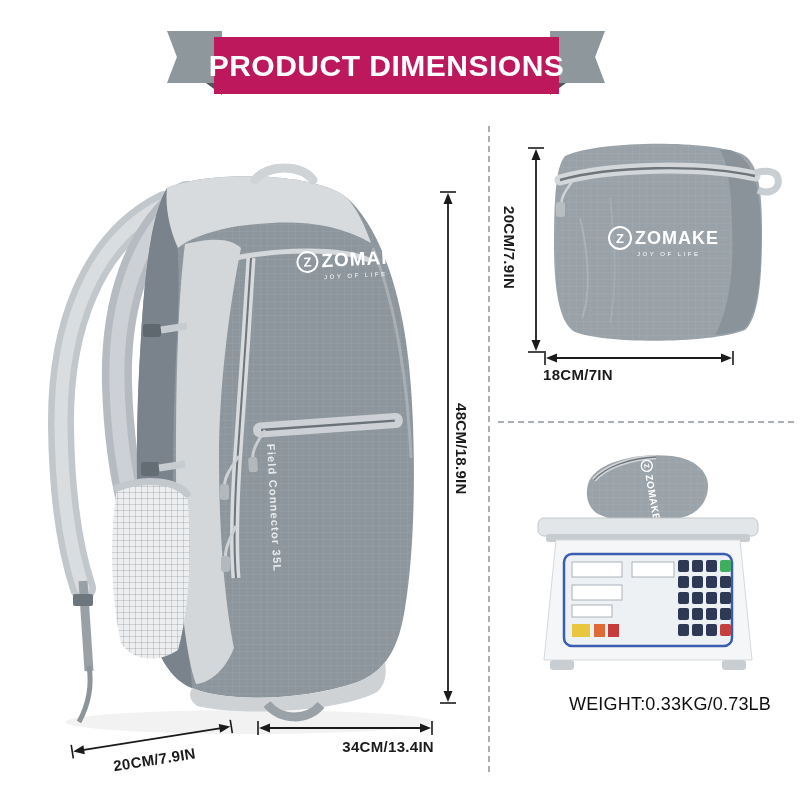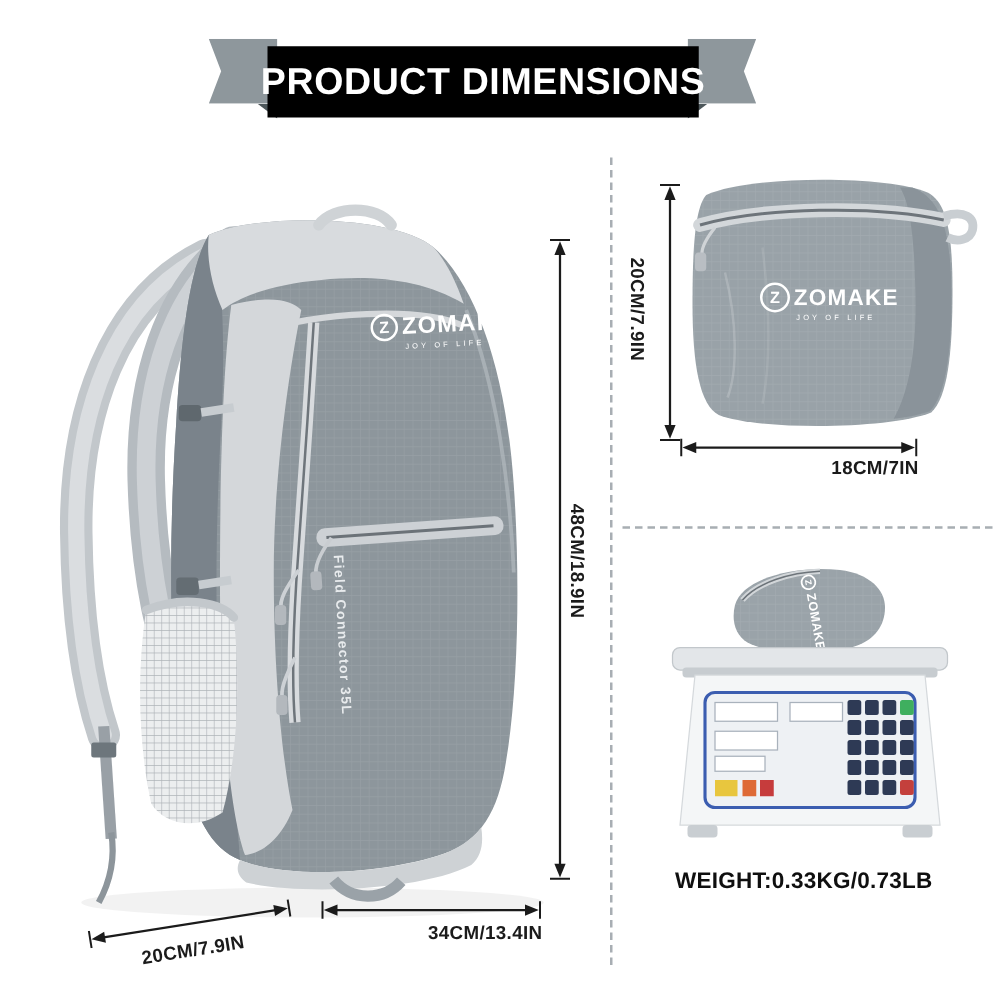--- a/index.html
+++ b/index.html
@@ -10,43 +10,43 @@
   .abs{position:absolute;}
 
   
   .ribbon-tail{position:absolute;top:31px;width:55px;height:52px;background:#8e979c;z-index:1;}
   .ribbon-tail.left{left:167px;clip-path:polygon(0 0,100% 0,100% 100%,0 100%,18% 50%);}
   .ribbon-tail.right{left:550px;clip-path:polygon(0 0,100% 0,82% 50%,100% 100%,0 100%);}
   .ribbon-fold{position:absolute;top:83px;width:16px;height:12px;background:#4d575b;z-index:2;}
   .ribbon-fold.left{left:206px;clip-path:polygon(0 0,100% 0,100% 100%);}
   .ribbon-fold.right{left:550px;clip-path:polygon(0 0,100% 0,0 100%);}
   .ribbon-band{
-    position:absolute;left:214px;top:37px;width:345px;height:57px;background:#000000;z-index:3;
+    position:absolute;left:214px;top:37px;width:345px;height:57px;background:#be185d;z-index:3;
     display:flex;align-items:center;justify-content:center;
     color:#ffffff;font-size:30px;font-weight:bold;letter-spacing:.5px;white-space:nowrap;
   }
 
   
   .dash-v{position:absolute;left:488px;top:126px;height:646px;border-left:2px dashed #a8aeb3;}
   .dash-h{position:absolute;left:498px;top:421px;width:296px;border-top:2px dashed #a8aeb3;}
 
   
   .dim-label{
     position:absolute;font-weight:bold;color:#1b1b1b;font-size:15px;letter-spacing:.3px;white-space:nowrap;
   }
   .dim-label.rot90{transform:rotate(90deg);transform-origin:0 0;}
   .dim-arrow line,.dim-arrow path{stroke:#1b1b1b;}
   .dim-arrow polygon{fill:#1b1b1b;}
 
   .depth-group{position:absolute;left:68px;top:732px;width:170px;transform:rotate(-9deg);text-align:center;}
   .depth-group .dim-label-inline{font-weight:bold;color:#1b1b1b;font-size:15px;letter-spacing:.3px;margin-top:1px;}
 
   .weight-text{
-    position:absolute;left:540px;top:694px;width:260px;text-align:left;
-    font-size:18px;font-weight:bold;color:#0f0f0f;letter-spacing:.2px;white-space:nowrap;
+    position:absolute;left:540px;top:694px;width:260px;text-align:center;
+    font-size:18px;font-weight:normal;color:#0f0f0f;letter-spacing:.2px;white-space:nowrap;
   }
 </style>
 </head>
 <body>
 
 <div class="ribbon-tail left"></div>
 <div class="ribbon-tail right"></div>
 <div class="ribbon-fold left"></div>
 <div class="ribbon-fold right"></div>
 <div class="ribbon-band">
@@ -197,21 +197,21 @@
 </svg>
 <div class="dim-label rot90" style="left:518px;top:206px">20CM/7.9IN</div>
 
 <svg class="abs dim-arrow" style="left:543px;top:350px" width="192" height="16">
   <line x1="2" y1="1" x2="2" y2="15" stroke-width="1.6"></line>
   <line x1="190" y1="1" x2="190" y2="15" stroke-width="1.6"></line>
   <line x1="9" y1="8" x2="183" y2="8" stroke-width="1.8"></line>
   <polygon points="3,8 14,3.5 14,12.5"></polygon>
   <polygon points="189,8 178,3.5 178,12.5"></polygon>
 </svg>
-<div class="dim-label" style="left:543px;top:366px;width:192px;text-align:right">18CM/7IN</div>
+<div class="dim-label" style="left:543px;top:366px;width:192px;text-align:left">18CM/7IN</div>
 
 <svg class="abs" style="left:498px;top:432px" width="300" height="255" viewBox="0 0 300 255">
 
   <g transform="translate(150,58)">
     <path d="M-60,-6 C-54,-28 -10,-38 24,-34 C48,-31 60,-18 60,-4 C60,10 52,22 36,27 C4,36 -32,33 -50,24 C-60,18 -63,6 -60,-6 Z" fill="#9aa3a9"></path>
     <path d="M-60,-6 C-54,-28 -10,-38 24,-34 C48,-31 60,-18 60,-4 C60,10 52,22 36,27 C4,36 -32,33 -50,24 C-60,18 -63,6 -60,-6 Z" fill="url(#rip)"></path>
     <path d="M-54,-10 C-42,-24 -16,-32 8,-33" fill="none" stroke="#d2d6d9" stroke-width="4.5"></path>
     <path d="M-54,-10 C-42,-24 -16,-32 8,-33" fill="none" stroke="#6d747a" stroke-width="1.3"></path>
     <g transform="rotate(80)" fill="#ffffff">
       <circle cx="-24" cy="-3" r="5.5" fill="none" stroke="#ffffff" stroke-width="1.4"></circle>

